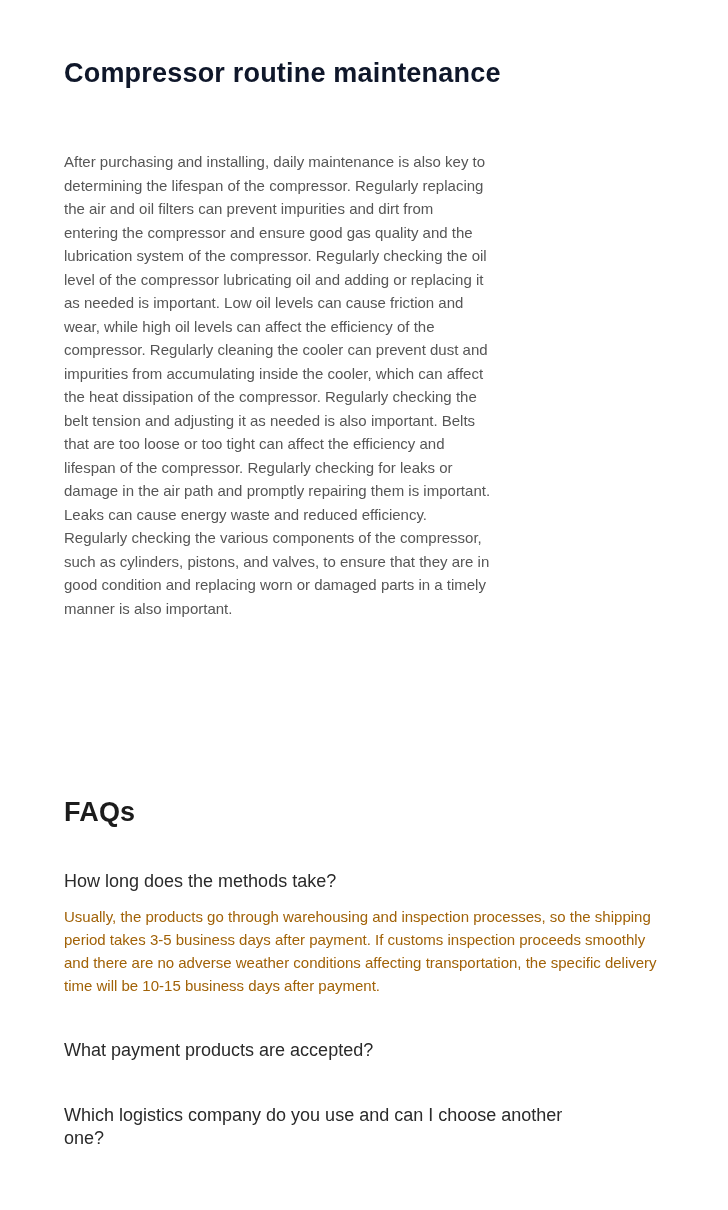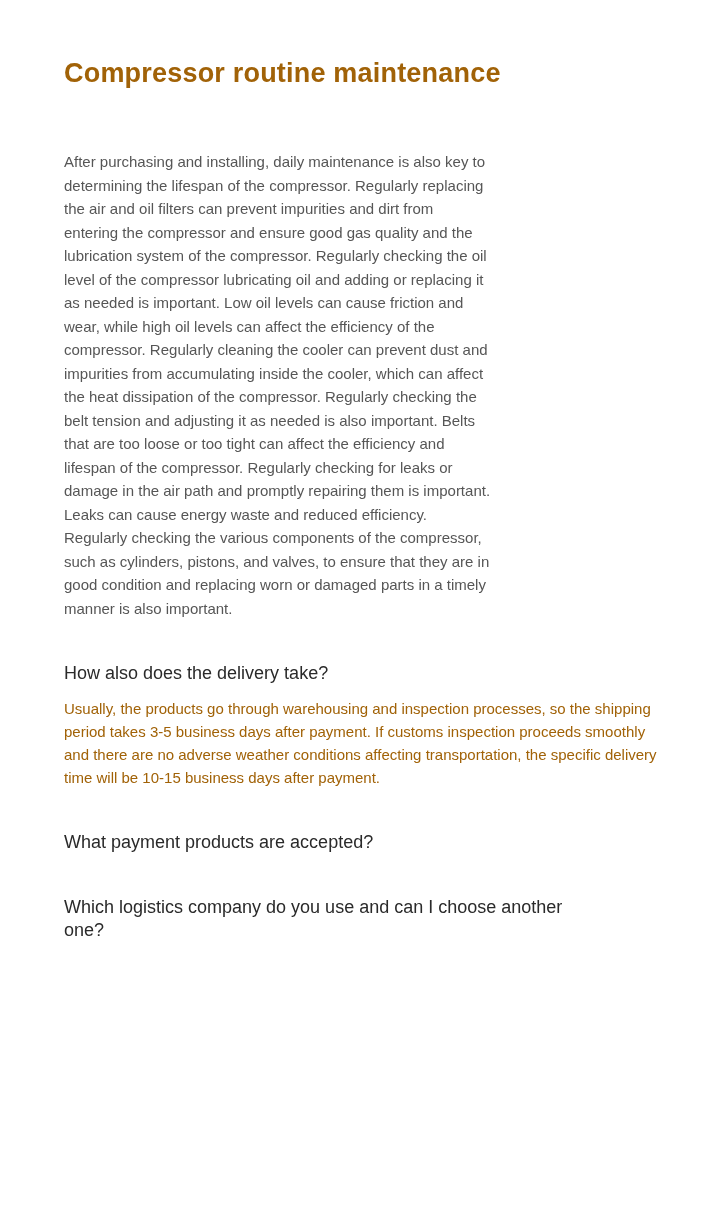--- a/index.html
+++ b/index.html
@@ -16,21 +16,21 @@
     -webkit-font-smoothing: antialiased;
   }
   .page {
     padding: 56px 64px 0 64px;
   }
   .article-title {
     margin: 0;
     font-size: 27px;
     line-height: 34px;
     font-weight: 700;
-    color: #a16207;
+    color: #0f172a;
     letter-spacing: 0.2px;
   }
   .article-body {
     margin: 60px 0 0 0;
     width: 427px;
     font-size: 15px;
     line-height: 23.5px;
     font-weight: 400;
     color: #565656;
   }
@@ -64,25 +64,26 @@
 </style>
 </head>
 <body>
 
 <div class="page">
 
   <h1 class="article-title">Compressor routine maintenance</h1>
 
   <p class="article-body">After purchasing and installing, daily maintenance is also key to determining the lifespan of the compressor. Regularly replacing the air and oil filters can prevent impurities and dirt from entering the compressor and ensure good gas quality and the lubrication system of the compressor. Regularly checking the oil level of the compressor lubricating oil and adding or replacing it as needed is important. Low oil levels can cause friction and wear, while high oil levels can affect the efficiency of the compressor. Regularly cleaning the cooler can prevent dust and impurities from accumulating inside the cooler, which can affect the heat dissipation of the compressor. Regularly checking the belt tension and adjusting it as needed is also important. Belts that are too loose or too tight can affect the efficiency and lifespan of the compressor. Regularly checking for leaks or damage in the air path and promptly repairing them is important. Leaks can cause energy waste and reduced efficiency. Regularly checking the various components of the compressor, such as cylinders, pistons, and valves, to ensure that they are in good condition and replacing worn or damaged parts in a timely manner is also important.</p>
 
+  <h2 class="faq-heading">FAQs</h2>
 
   <section>
 
     <div class="faq-item">
-      <h3 class="faq-question">How also does the delivery take?</h3>
+      <h3 class="faq-question">How long does the methods take?</h3>
       <p class="faq-answer">Usually, the products go through warehousing and inspection processes, so the shipping period takes 3-5 business days after payment. If customs inspection proceeds smoothly and there are no adverse weather conditions affecting transportation, the specific delivery time will be 10-15 business days after payment.</p>
     </div>
 
     <div class="faq-item">
       <h3 class="faq-question">What payment products are accepted?</h3>
     </div>
 
     <div class="faq-item">
       <h3 class="faq-question">Which logistics company do you use and can I choose another one?</h3>
 

